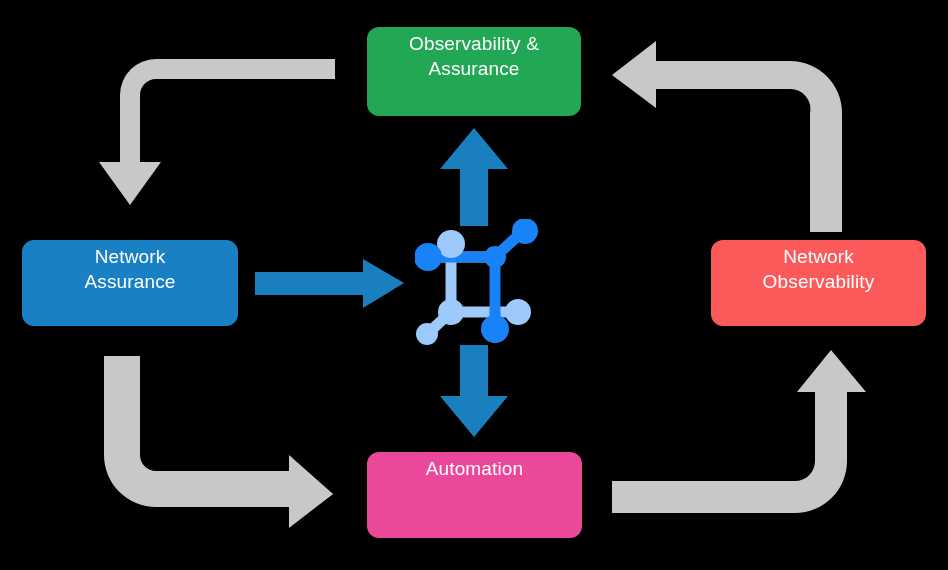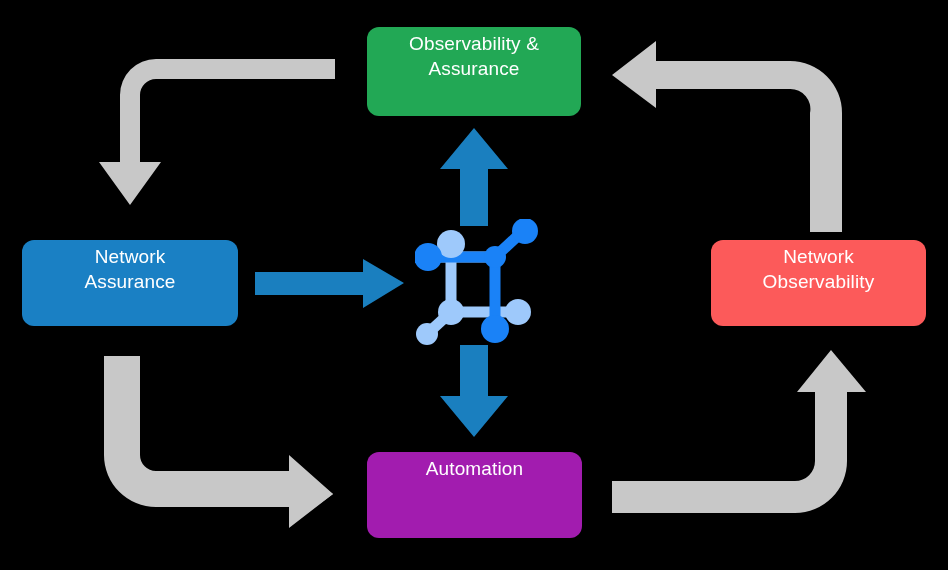--- a/index.html
+++ b/index.html
@@ -39,21 +39,21 @@
   #box-network-operations {
     left: 22px; top: 240px; width: 216px; height: 86px;
     background: #1a80c4;
   }
   #box-network-infrastructure {
     left: 711px; top: 240px; width: 215px; height: 86px;
     background: #fc5a5a;
   }
   #box-automation-tooling {
     left: 367px; top: 452px; width: 215px; height: 86px;
-    background: #a21caf;
+    background: #ec4899;
   }
   .box-label { display: block; }
 
   svg.layer {
     position: absolute;
     left: 0; top: 0;
     width: 948px;
     height: 570px;
     pointer-events: none;
   }

